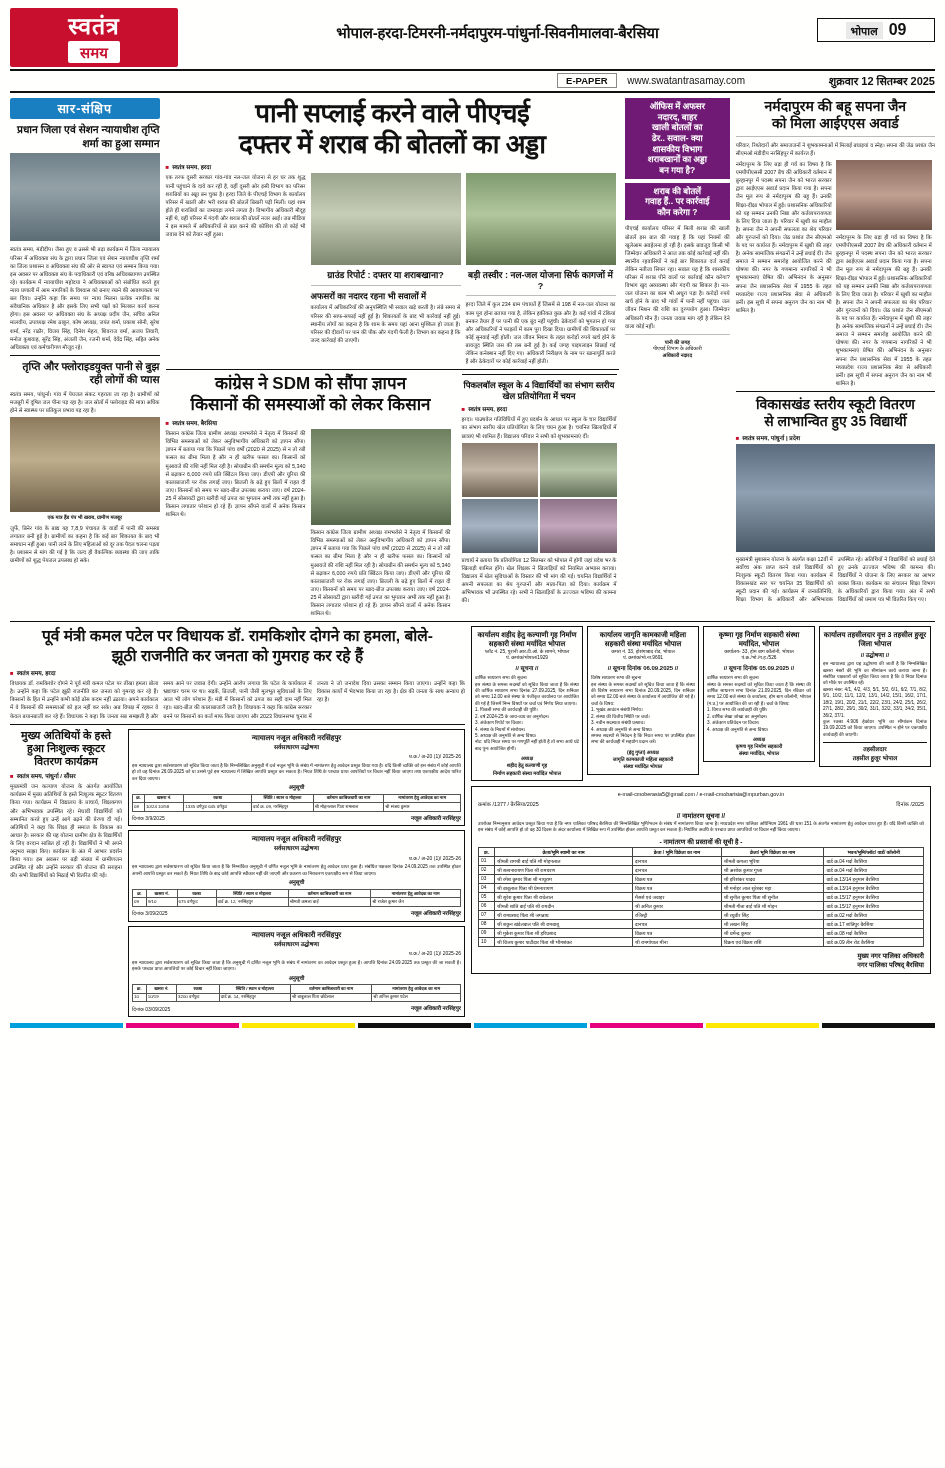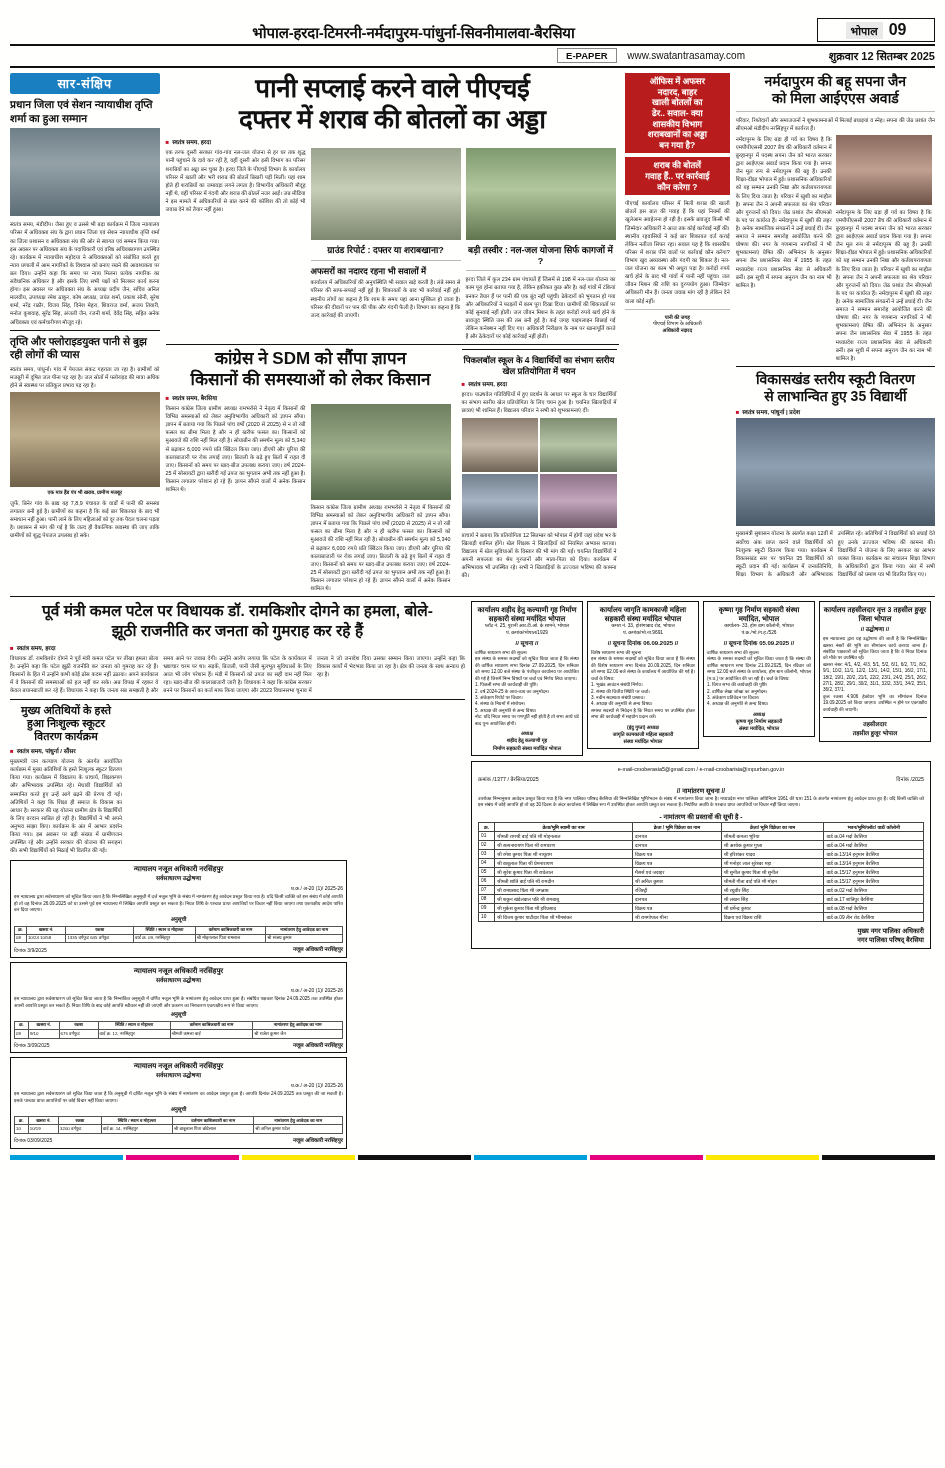--- a/index.html
+++ b/index.html
@@ -50,40 +50,40 @@
   .col { }
   .col-a { width:150px; }
   .col-b { width:455px; }
   .col-c { width:105px; }
   .col-d { width:200px; }
 
   .sect-head {
     background:#1a7fc1; color:#fff; font-size:12.5px; font-weight:bold;
     text-align:center; padding:2px 0; letter-spacing:1px; border-radius:2px;
   }
-  .hl { font-size:10.5px; font-weight:bold; line-height:1.3; margin:4px 0 3px; text-align:left; }
+  .hl { font-size:10.5px; font-weight:bold; line-height:1.3; margin:4px 0 3px; text-align:right; }
   .photo { background:#7d8c94; width:100%; position:relative; overflow:hidden; }
   .photo.p1 { height:88px; background:linear-gradient(#6f7f88,#94a2a8 40%,#5d6d76); }
   .photo.p2 { height:95px; background:linear-gradient(#8d7a5e,#bfae8c 45%,#6e6049); }
   .body-txt { font-size:5.4px; line-height:1.5; text-align:justify; color:#222; }
   .body-txt.c2 { column-count:2; column-gap:5px; }
   .body-txt.c3 { column-count:3; column-gap:5px; }
   .rule { border-top:1px solid #111; margin:4px 0; }
   .rule.thin { border-top:1px solid #bbb; }
 
   .mainhead {
     font-size:26px; font-weight:bold; line-height:1.18; text-align:center; letter-spacing:-0.5px;
   }
   .byline { font-size:6px; font-weight:bold; margin:4px 0 2px; }
   .byline:before { content:"■"; color:#c8102e; margin-right:3px; }
 
   .capt { font-size:9px; font-weight:bold; text-align:center; margin:3px 0 2px; }
   .sub-h { font-size:8.5px; font-weight:bold; margin:3px 0 2px; }
 
-  .invbox { background:#b91c1c; color:#fff; padding:3px 4px; }
+  .invbox { background:#701a75; color:#fff; padding:3px 4px; }
   .invbox .t { font-size:8.5px; font-weight:bold; line-height:1.25; text-align:center; }
 
   .head2 { font-size:17px; font-weight:bold; line-height:1.2; text-align:center; }
   .head3 { font-size:14px; font-weight:bold; line-height:1.2; text-align:center; }
   .photo.pscoo { height:108px; background:linear-gradient(#5b6b7d,#8fa0b2 45%,#4a5966); }
   .photo.pfarm { height:96px; background:linear-gradient(#6d7f5f,#9fb08d 50%,#55684a); }
   .photo.pport { height:70px; background:linear-gradient(#8a6a5e,#c0a091 50%,#6d5246); }
 
   .band-head {
     font-size:15.5px; font-weight:bold; line-height:1.25; text-align:center;
@@ -119,20 +119,24 @@
   .ph-sm.b { background:linear-gradient(#7f8d72,#b6c4a6 50%,#63705a); }
   .ph-sm.c { background:linear-gradient(#72808d,#a6b4c4 50%,#5a6570); }
   .ph-sm.d { background:linear-gradient(#8d7288,#c4a6bd 50%,#705a68); }
 </style>
 </head>
 <body>
 
 <div class="page">
 
   <div class="masthead">
+    <div class="logo-box">
+      <div class="logo-top">स्वतंत्र</div>
+      <div class="logo-bot">समय</div>
+    </div>
     <div class="mast-mid">
       <div class="mast-title">भोपाल-हरदा-टिमरनी-नर्मदापुरम-पांधुर्ना-सिवनीमालवा-बैरसिया</div>
     </div>
     <div class="mast-right">
       <div class="city-badge">
         <span class="city">भोपाल</span>
         <span class="pageno">09</span>
       </div>
     </div>
   </div>
@@ -264,21 +268,21 @@
   </div>
 
   <div class="rule"></div>
   <div style="display:flex;gap:6px;">
     <div style="width:455px">
       <div class="band-head">पूर्व मंत्री कमल पटेल पर विधायक डॉ. रामकिशोर दोगने का हमला, बोले-</div>
       <div class="band-head">झूठी राजनीति कर जनता को गुमराह कर रहे हैं</div>
       <div class="byline">स्वतंत्र समय, हरदा</div>
       <div class="body-txt c3">विधायक डॉ. रामकिशोर दोगने ने पूर्व मंत्री कमल पटेल पर तीखा हमला बोला है। उन्होंने कहा कि पटेल झूठी राजनीति कर जनता को गुमराह कर रहे हैं। किसानों के हित में उन्होंने कभी कोई ठोस कदम नहीं उठाया। अपने कार्यकाल में वे किसानों की समस्याओं को हल नहीं कर सके। अब विपक्ष में रहकर वे केवल बयानबाजी कर रहे हैं। विधायक ने कहा कि जनता सब समझती है और समय आने पर जवाब देगी। उन्होंने आरोप लगाया कि पटेल के कार्यकाल में भ्रष्टाचार चरम पर था। सड़कें, बिजली, पानी जैसी मूलभूत सुविधाओं के लिए आज भी लोग परेशान हैं। मंडी में किसानों को उपज का सही दाम नहीं मिल रहा। खाद-बीज की कालाबाजारी जारी है। विधायक ने कहा कि कांग्रेस सरकार बनने पर किसानों का कर्ज माफ किया जाएगा और 2023 विधानसभा चुनाव में जनता ने जो जनादेश दिया उसका सम्मान किया जाएगा। उन्होंने कहा कि विकास कार्यों में भेदभाव किया जा रहा है। क्षेत्र की जनता के साथ अन्याय हो रहा है।</div>
       <div class="rule"></div>
-      <div style="display:flex;gap:6px;flex-direction:column;">
+      <div style="display:flex;gap:6px;">
         <div style="width:112px">
           <div class="head3" style="font-size:11px">मुख्य अतिथियों के हस्ते</div>
           <div class="head3" style="font-size:11px">हुआ निःशुल्क स्कूटर</div>
           <div class="head3" style="font-size:11px">वितरण कार्यक्रम</div>
           <div class="byline">स्वतंत्र समय, पांधुर्ना / सौंसर</div>
           <div class="body-txt">मुख्यमंत्री जन कल्याण योजना के अंतर्गत आयोजित कार्यक्रम में मुख्य अतिथियों के हस्ते निःशुल्क स्कूटर वितरण किया गया। कार्यक्रम में विद्यालय के प्राचार्य, शिक्षकगण और अभिभावक उपस्थित रहे। मेधावी विद्यार्थियों को सम्मानित करते हुए उन्हें आगे बढ़ने की प्रेरणा दी गई। अतिथियों ने कहा कि शिक्षा ही समाज के विकास का आधार है। सरकार की यह योजना ग्रामीण क्षेत्र के विद्यार्थियों के लिए वरदान साबित हो रही है। विद्यार्थियों ने भी अपने अनुभव साझा किए। कार्यक्रम के अंत में आभार प्रदर्शन किया गया। इस अवसर पर बड़ी संख्या में ग्रामीणजन उपस्थित रहे और उन्होंने सरकार की योजना की सराहना की। सभी विद्यार्थियों को मिठाई भी वितरित की गई।</div>
         </div>
         <div style="width:337px">
 
           <div class="notice">

